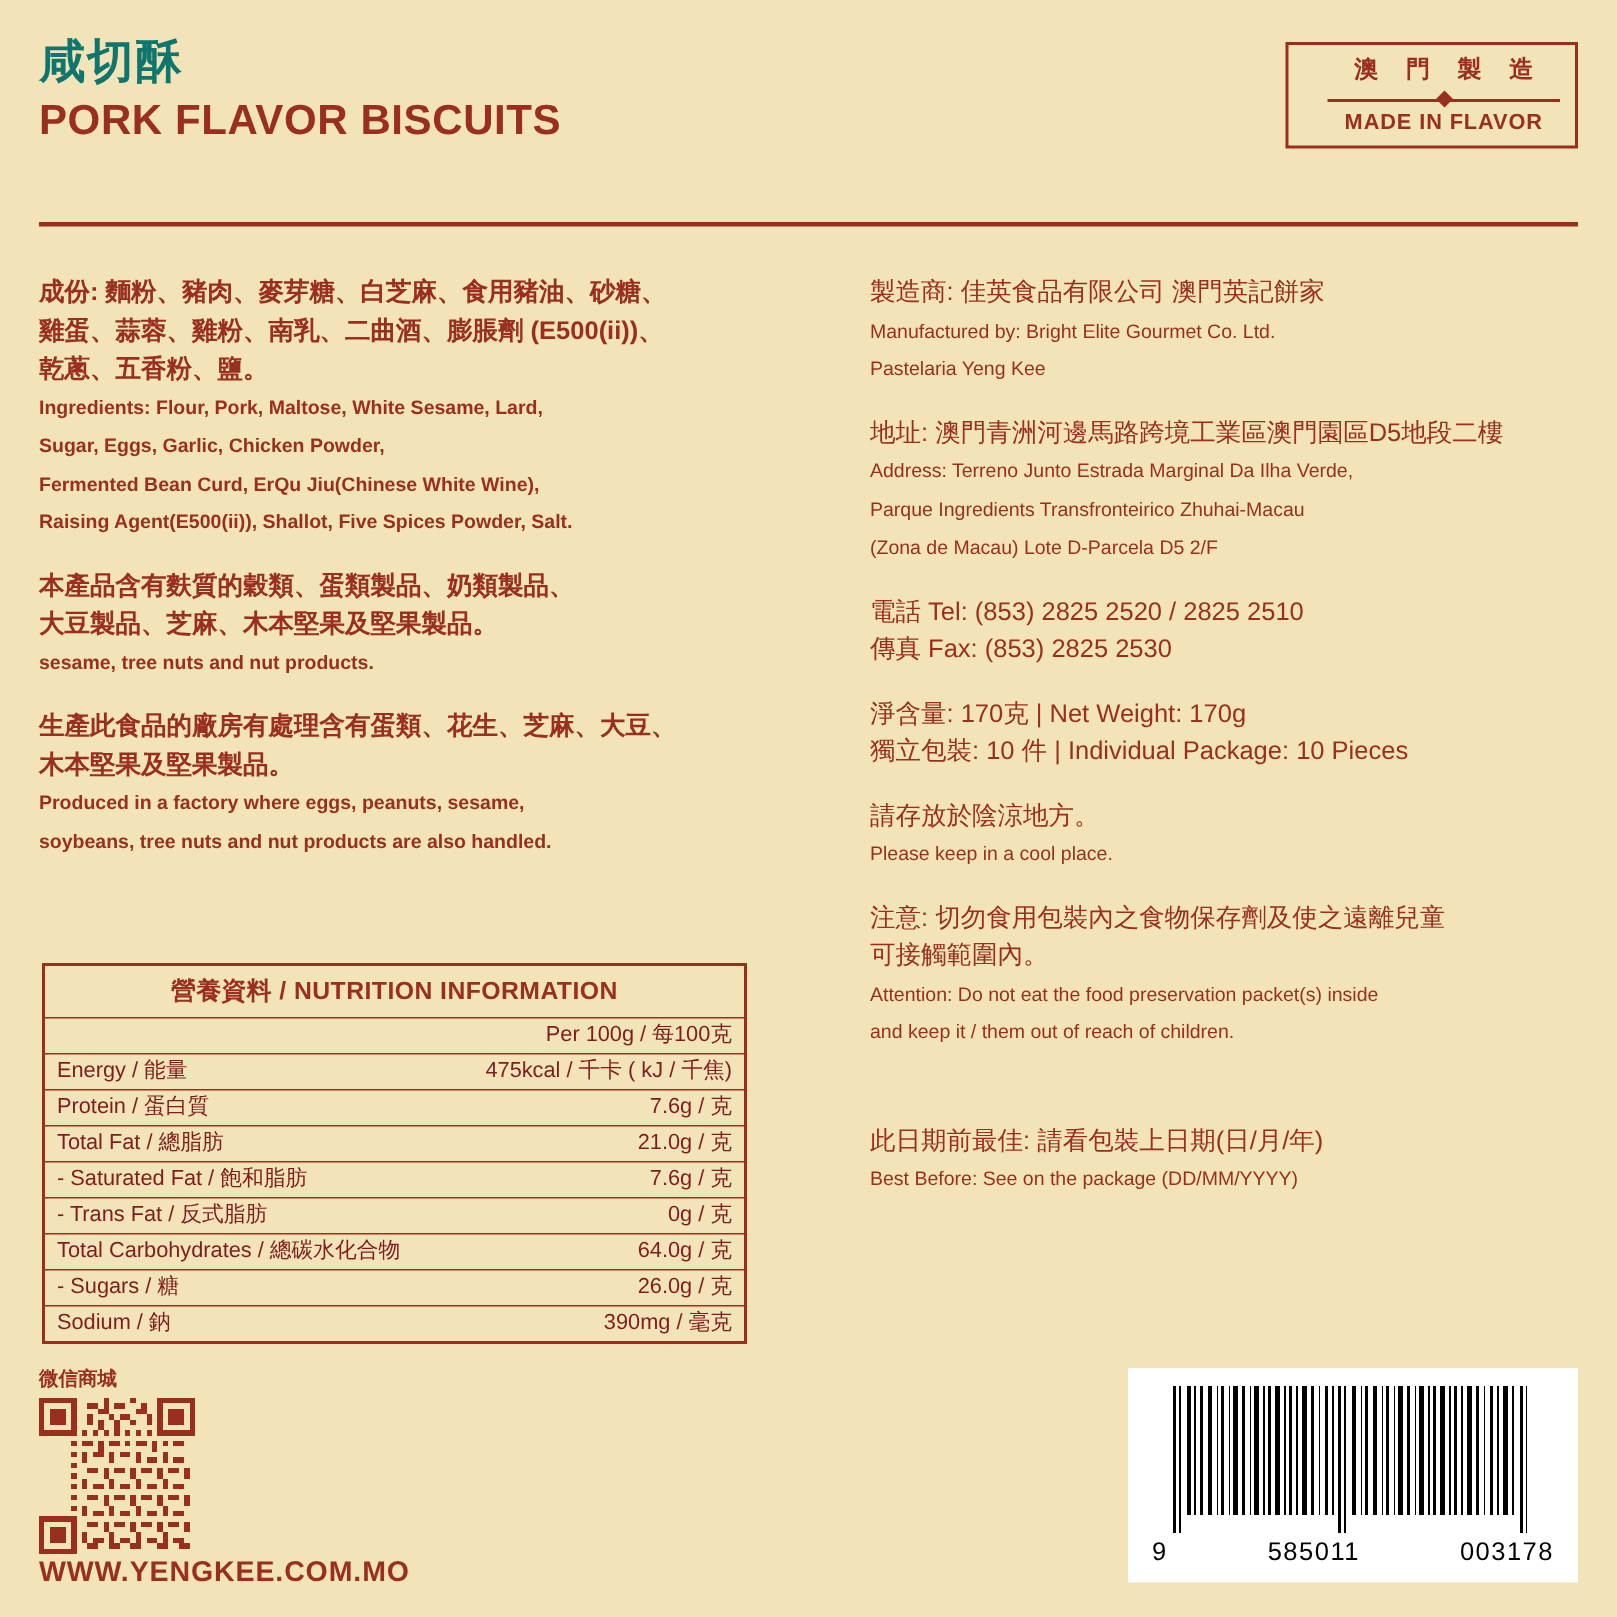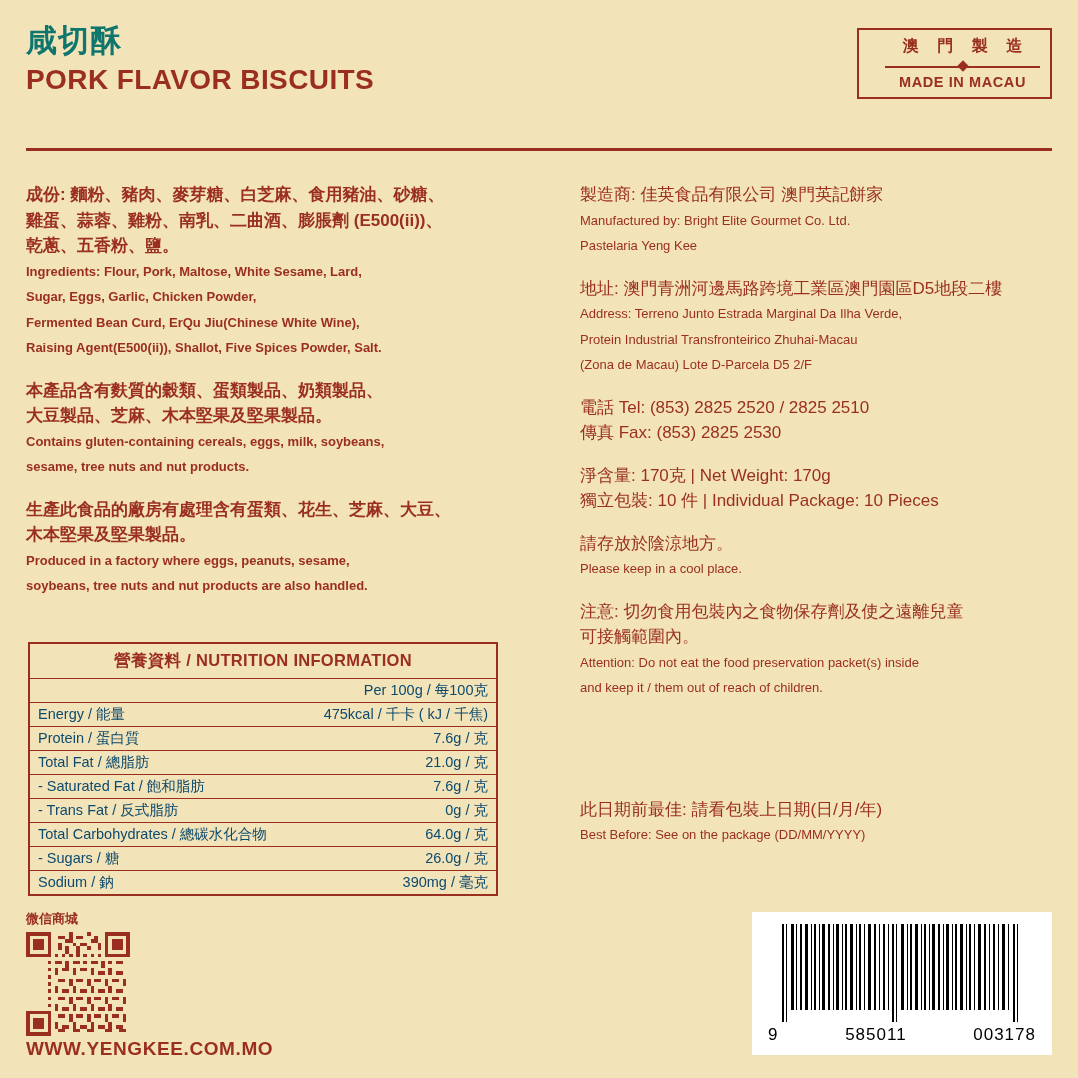--- a/index.html
+++ b/index.html
@@ -137,21 +137,21 @@
     letter-spacing: 0.3px;
   }
   .nutrition table {
     width: 100%;
     border-collapse: collapse;
     font-size: 14.5px;
   }
   .nutrition td {
     padding: 3px 8px 3px 8px;
     border-top: 1.5px solid #9b2f1f;
-    color: #0c4a6e;
+    color: #7f1d1d;
     line-height: 17px;
   }
   .nutrition td.val {
     text-align: right;
     white-space: nowrap;
   }
   .nutrition td.lbl { white-space: nowrap; }
   .nutrition td.indent { }
   .hdr-row td {
     text-align: right;
@@ -221,42 +221,41 @@
 
 <div class="page">
 
   <div class="header">
     <div class="title-zh">咸切酥</div>
     <div class="title-en">PORK FLAVOR BISCUITS</div>
 
     <div class="macau-badge">
       <div class="macau-zh">澳 門 製 造</div>
       <div class="macau-divider"></div>
-      <div class="macau-en">MADE IN MACAU</div>
+      <div class="macau-en">MADE IN FLAVOR</div>
     </div>
   </div>
 
   <div class="hrule"></div>
 
   <div class="col-left">
 
     <div class="blk">
       <div class="line zh">成份: 麵粉、豬肉、麥芽糖、白芝麻、食用豬油、砂糖、</div>
       <div class="line zh">雞蛋、蒜蓉、雞粉、南乳、二曲酒、膨脹劑 (E500(ii))、</div>
       <div class="line zh">乾蔥、五香粉、鹽。</div>
       <div class="line">Ingredients: Flour, Pork, Maltose, White Sesame, Lard,</div>
       <div class="line">Sugar, Eggs, Garlic, Chicken Powder,</div>
       <div class="line">Fermented Bean Curd, ErQu Jiu(Chinese White Wine),</div>
       <div class="line">Raising Agent(E500(ii)), Shallot, Five Spices Powder, Salt.</div>
     </div>
 
     <div class="blk">
       <div class="line zh">本產品含有麩質的穀類、蛋類製品、奶類製品、</div>
       <div class="line zh">大豆製品、芝麻、木本堅果及堅果製品。</div>
-      <div class="line">Contains gluten-containing cereals, eggs, milk, soybeans,</div>
       <div class="line">sesame,  tree nuts and nut products.</div>
     </div>
 
     <div class="blk">
       <div class="line zh">生產此食品的廠房有處理含有蛋類、花生、芝麻、大豆、</div>
       <div class="line zh">木本堅果及堅果製品。</div>
       <div class="line">Produced in a factory where eggs, peanuts, sesame,</div>
       <div class="line">soybeans, tree nuts and nut products are also handled.</div>
     </div>
 
@@ -309,21 +308,21 @@
 
     <div class="blk">
       <div class="line zh">製造商: 佳英食品有限公司 澳門英記餅家</div>
       <div class="line">Manufactured by: Bright Elite Gourmet Co. Ltd.</div>
       <div class="line">Pastelaria Yeng Kee</div>
     </div>
 
     <div class="blk">
       <div class="line zh">地址: 澳門青洲河邊馬路跨境工業區澳門園區D5地段二樓</div>
       <div class="line">Address: Terreno Junto Estrada Marginal Da Ilha Verde,</div>
-      <div class="line">Protein Industrial Transfronteirico Zhuhai-Macau</div>
+      <div class="line">Parque Ingredients Transfronteirico Zhuhai-Macau</div>
       <div class="line">(Zona de Macau) Lote  D-Parcela D5 2/F</div>
     </div>
 
     <div class="blk">
       <div class="line zh">電話  Tel: (853) 2825 2520 / 2825 2510</div>
       <div class="line zh">傳真  Fax: (853) 2825 2530</div>
     </div>
 
     <div class="blk">
       <div class="line zh">淨含量: 170克 | Net Weight: 170g</div>
@@ -335,21 +334,21 @@
       <div class="line">Please keep in a cool place.</div>
     </div>
 
     <div class="blk">
       <div class="line zh">注意: 切勿食用包裝內之食物保存劑及使之遠離兒童</div>
       <div class="line zh">可接觸範圍內。</div>
       <div class="line">Attention: Do not eat the food preservation packet(s) inside</div>
       <div class="line">and keep it / them out of reach of children.</div>
     </div>
 
-    <div class="blk" style="margin-top:96px;">
+    <div class="blk" style="margin-top:47px;">
       <div class="line zh">此日期前最佳: 請看包裝上日期(日/月/年)</div>
       <div class="line">Best Before: See on the package (DD/MM/YYYY)</div>
     </div>
 
   </div>
 
   <div class="qr-wrap">
     <div class="qr-caption">微信商城</div>
     <div class="qr">
       <svg width="104" height="104" viewBox="0 0 29 29" shape-rendering="crispEdges">

